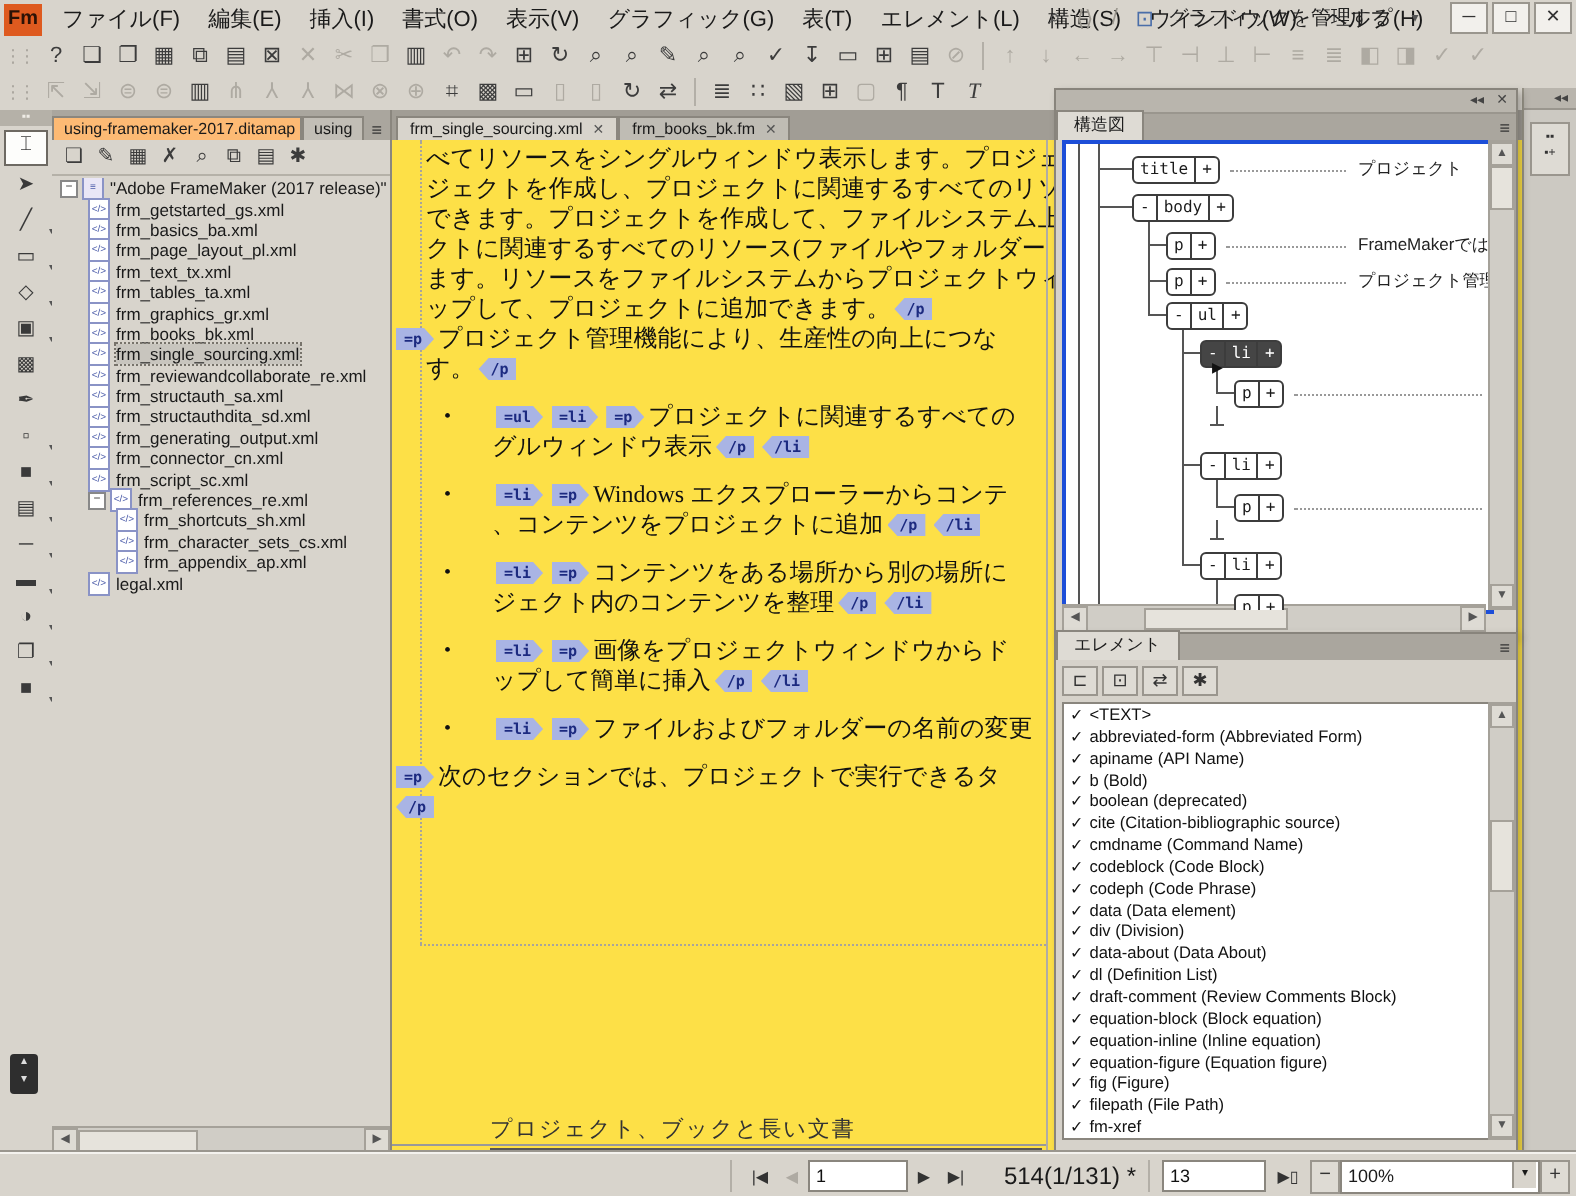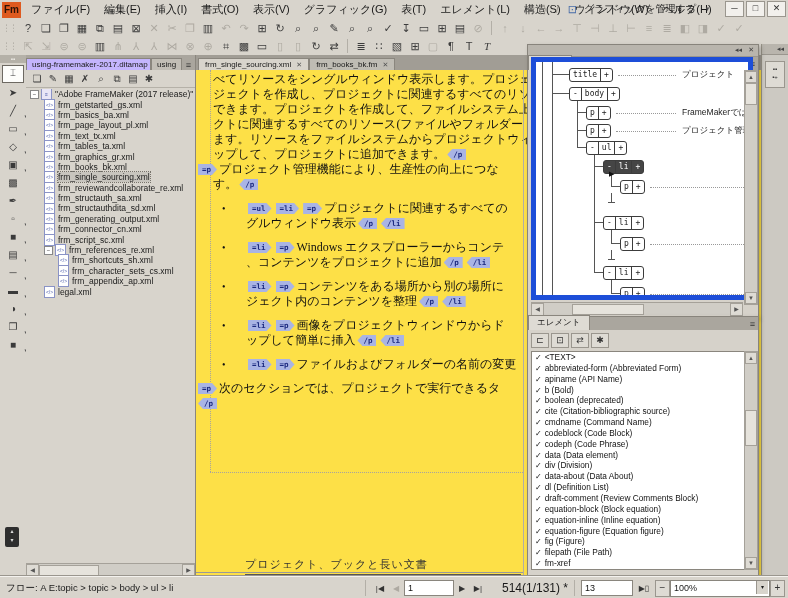--- a/index.html
+++ b/index.html
@@ -37,21 +37,21 @@
   .tool.sel{background:#fdfdfb;border:1px solid #6d6962;line-height:14px}
   .tool .dd{position:absolute;right:-4px;top:5px;font-size:5px;color:#555}
   #pal-overflow{position:absolute;left:5px;top:472px;width:14px;height:20px;background:#2e2e2e;
                 border-radius:2px;color:#ddd;font-size:6px;line-height:9px;text-align:center}
   
   #lpanel{position:absolute;left:26px;top:55px;width:169px;height:521px;background:#d8d4cc;
           border-right:1px solid #8a867e}
   #lp-tabs{height:15px;background:#aaa69e;display:flex;align-items:flex-end}
   .lptab{font-size:8px;padding:1px 5px 1px 5px;background:#c2beb6;border:1px solid #8a867e;
          border-bottom:none;white-space:nowrap;overflow:hidden;max-width:118px}
-  .lptab.on{background:#c4b5fd}
+  .lptab.on{background:#fdba74}
   #lp-menu{margin-left:auto;font-size:9px;color:#333;padding:0 4px}
   #lp-tools{height:17px;border-bottom:1px solid #b5b1a8;display:flex;align-items:center;padding-left:3px}
   .lpti{width:16px;height:14px;font-size:10px;line-height:14px;text-align:center;color:#3c3c3c}
   #tree{position:absolute;left:0;top:34px;right:0;bottom:13px;overflow:hidden;font-size:8.5px}
   .trow{height:10.4px;display:flex;align-items:center;white-space:nowrap}
   .trow .lbl{margin-left:3px;overflow:hidden;text-overflow:ellipsis}
   .trow.sel .lbl{background:#c8c5be;outline:1px dotted #77736b}
   .exp{width:7px;height:7px;border:1px solid #888;background:#fff;font-size:6px;line-height:6px;
        text-align:center;color:#333;margin-right:2px;flex:none}
   .xmlico{width:9px;height:10px;background:#fff;border:1px solid #8a93c6;font-size:5px;
@@ -89,22 +89,22 @@
                font-family:Liberation Sans, sans-serif}
   #pagebottom{position:absolute;left:0;top:502px;width:327px;height:1px;background:#999}
   #pageedge{position:absolute;left:327px;top:0;bottom:0;width:1px;background:#b0aca4}
   
   .panel{position:absolute;background:#d6d2ca;border:1px solid #88847c;box-shadow:2px 2px 4px rgba(0,0,0,.25);z-index:10}
   .pdrag{height:11px;background:#b9b5ad;border-bottom:1px solid #9a968e;position:relative}
   .pdrag .pd-ic{position:absolute;top:1px;font-size:7px;color:#444}
   .ptabs{height:13px;background:#aaa69e;display:flex;align-items:flex-end;position:relative}
   .ptab{font-size:8.5px;padding:1px 8px;background:#dedbd4;border:1px solid #8a867e;border-bottom:none}
   .pmenu{position:absolute;right:3px;top:2px;font-size:9px;color:#333}
-  #spc{position:absolute;left:3px;top:12px;width:212px;height:233px;background:#fff;
-       border:5px solid #1d4ed8;overflow:hidden}
+  #spc{position:absolute;left:3px;top:25px;width:212px;height:233px;background:#fff;
+       border:2px solid #1d4ed8;overflow:hidden}
   .snode{position:absolute;display:inline-flex;background:#fff;border:1px solid #3c3c3c;
          border-radius:3px;font-family:"DejaVu Sans Mono",monospace;font-size:8px;height:12px;
          line-height:12px;z-index:2}
   .snode span{padding:0 3px;border-left:1px solid #3c3c3c}
   .snode span:first-child{border-left:none}
   .snode.sel{background:#454545;color:#fff}
   .sleader{position:absolute;border-top:1px dotted #999}
   .stext{position:absolute;font-size:8.5px;color:#222;white-space:nowrap}
   .scursor{position:absolute;font-size:7px;color:#111;z-index:3}
   .vsb{position:absolute;width:12px;background:#d0cdc6;border:1px solid #a5a199}
@@ -591,21 +591,20 @@
   <div class="pdrag" data-name="right-dock-header">
     <span class="pd-ic" style="right:4px" data-name="dock-collapse-icon">◂◂</span>
   </div>
   <div id="rdock-ic" data-name="docked-panel-icon">
       <div data-name="dock-icon-glyph">▪▪</div>
       <div data-name="dock-icon-glyph">▪+</div>
     </div>
 </div>
 
 <div id="statusbar" data-name="status-bar">
-  <span id="flow-text" data-name="flow-context-path">フロー: A   E:topic &gt; topic &gt; body &gt; ul &gt; li</span>
   <span class="svsep" style="margin-left:auto" data-name="statusbar-divider"></span>
   <span class="navbtn" data-name="first-page-button">|◀</span>
   <span class="navbtn d" data-name="prev-page-button">◀</span>
   <span class="sfield" style="width:42px" data-name="page-number-field">1</span>
   <span class="navbtn" data-name="next-page-button">▶</span>
   <span class="navbtn" data-name="last-page-button">▶|</span>
   <span id="page-info" data-name="page-count-status">514(1/131) *</span>
   <span class="svsep" data-name="statusbar-divider"></span>
   <span class="sfield" style="width:44px" data-name="aux-status-field">13</span>
   <span class="navbtn" style="width:22px" data-name="marker-toggle-icon">▶▯</span>

